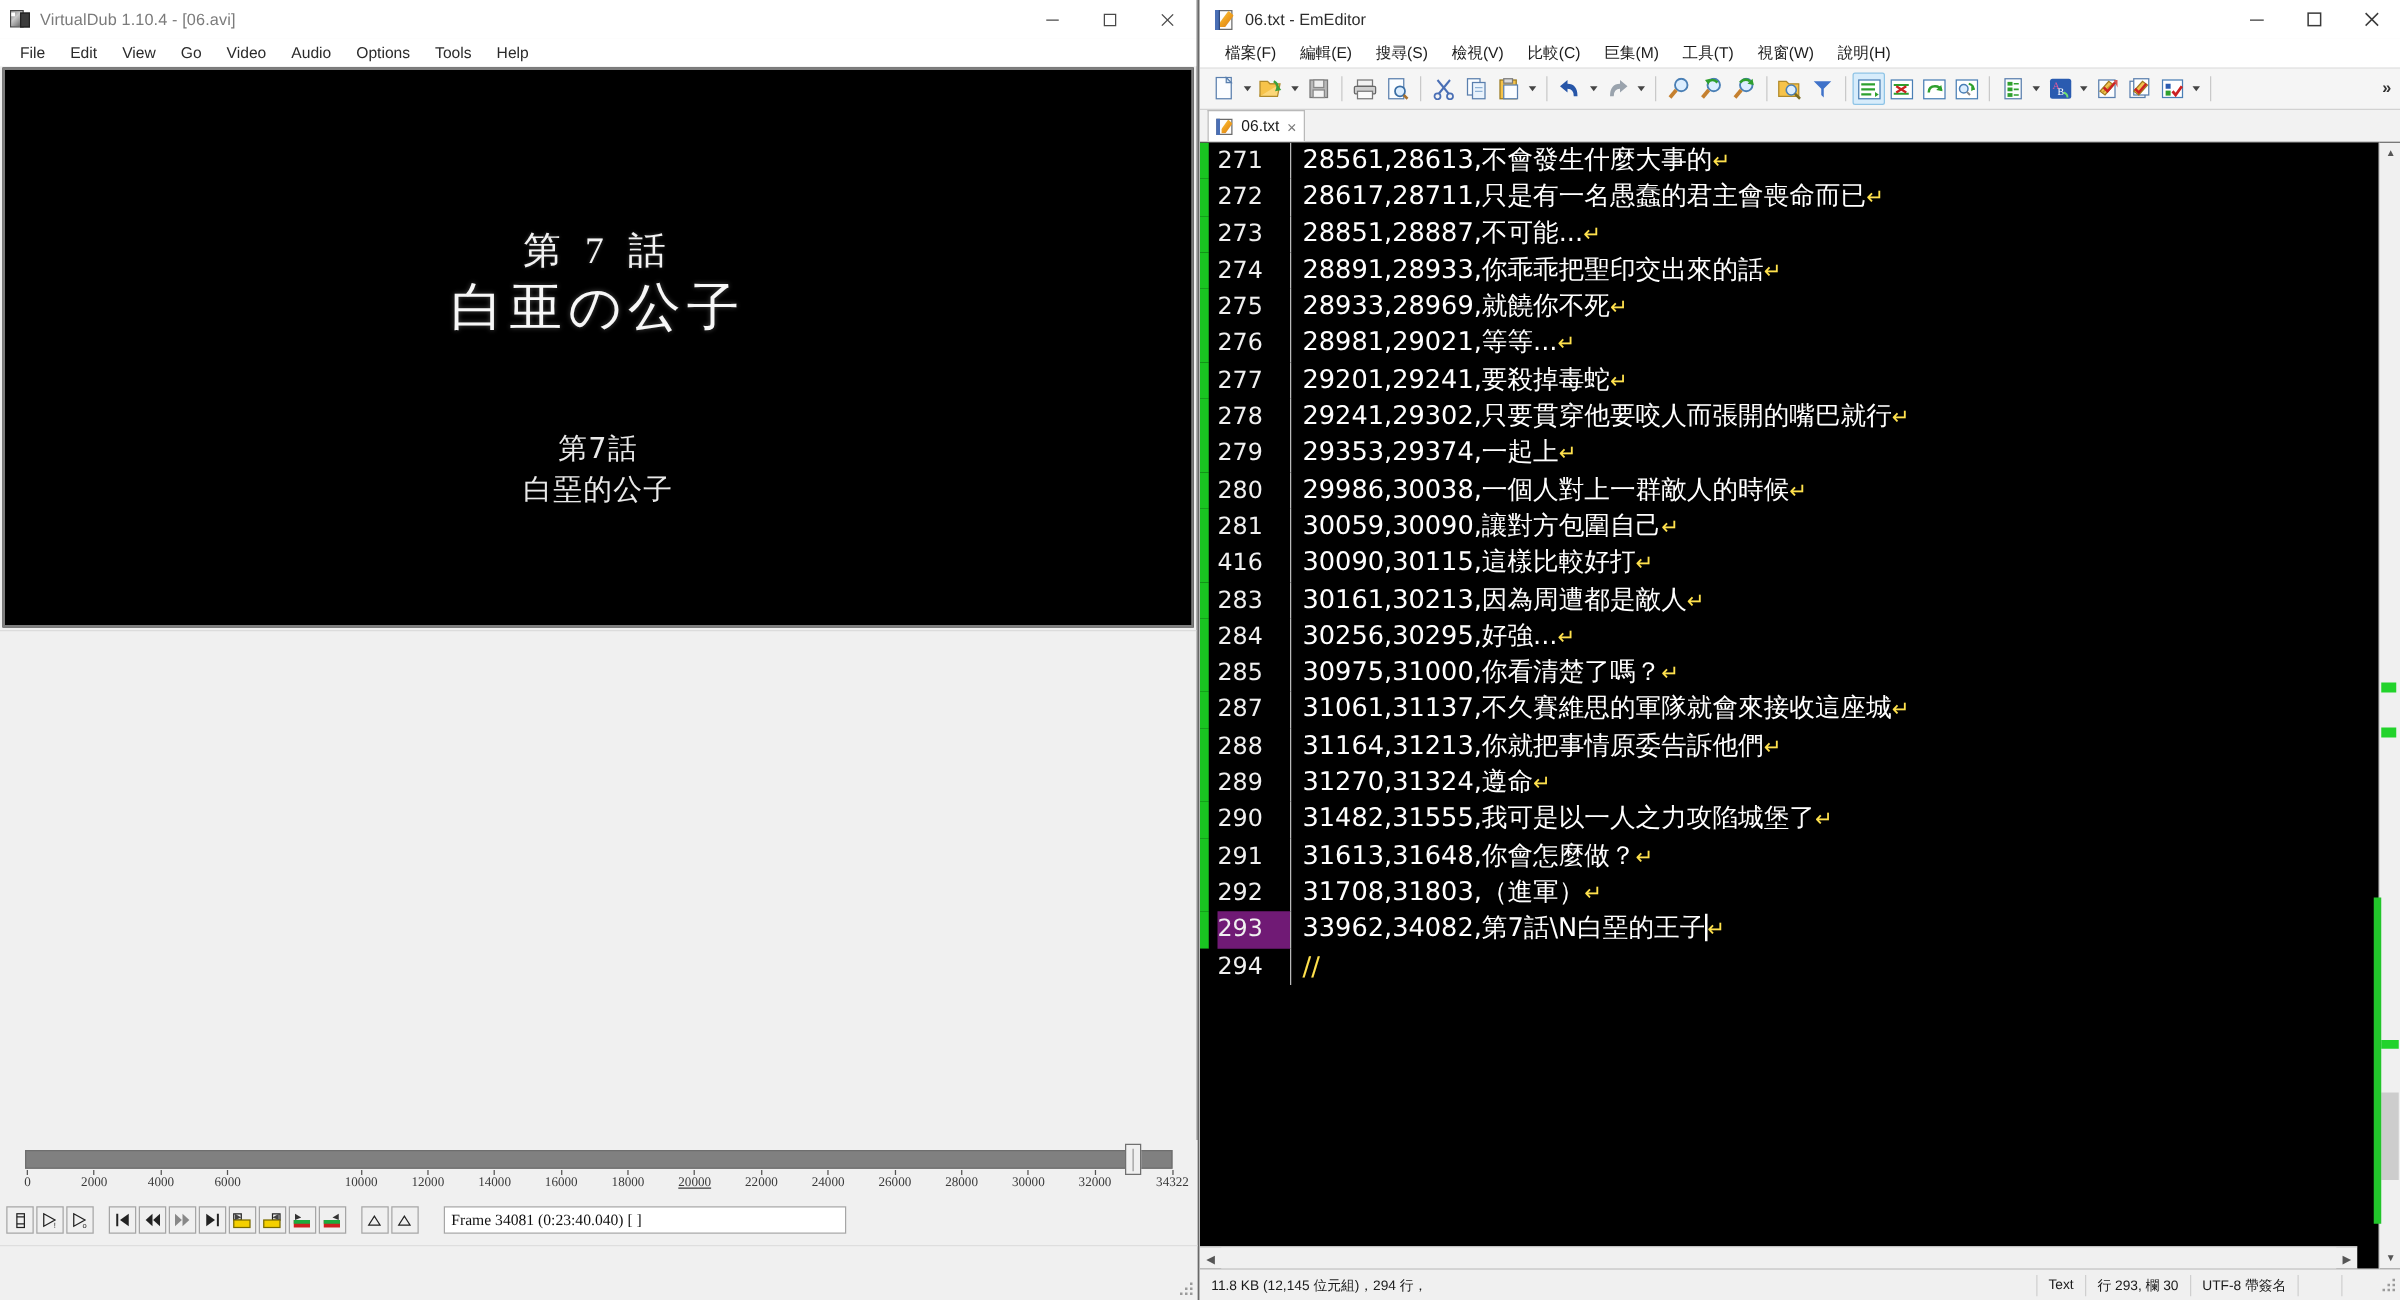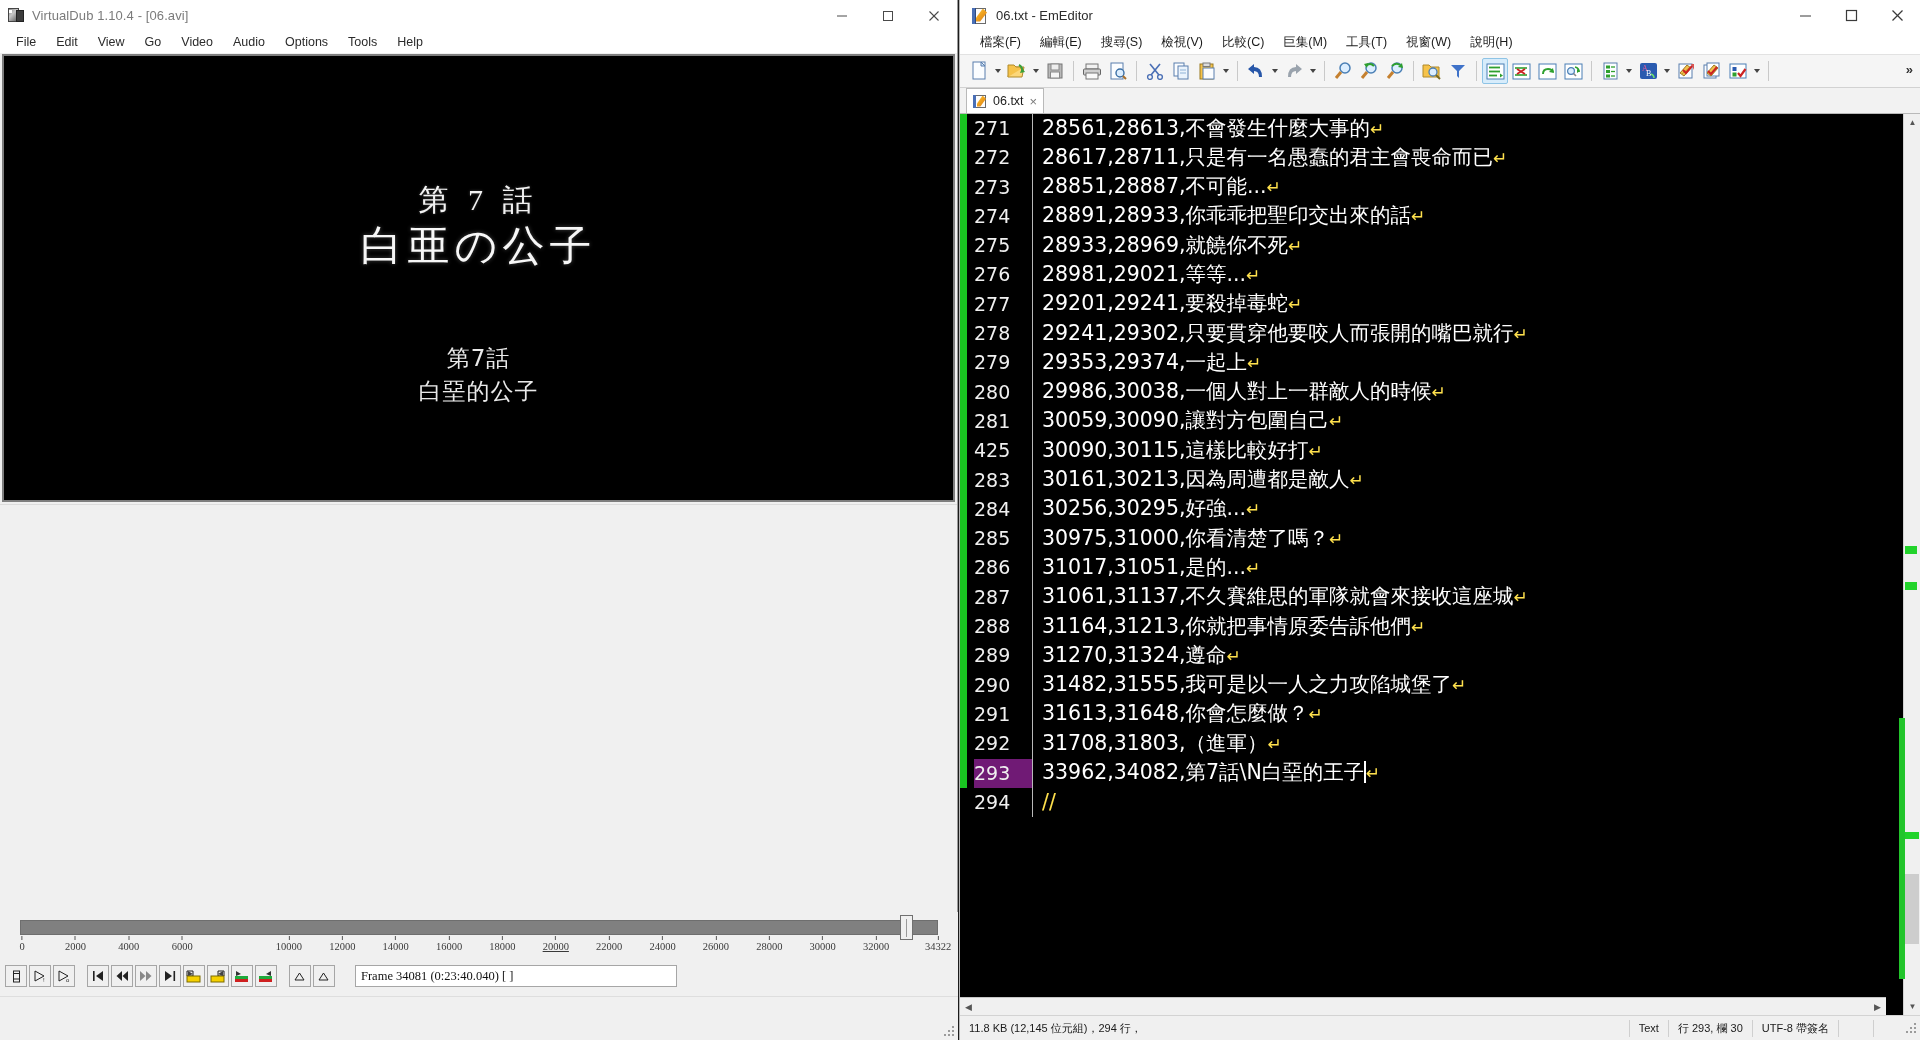--- a/index.html
+++ b/index.html
@@ -809,21 +809,21 @@
           <div class="cline">
             <div class="bkmark"></div>
             <div class="gut"></div>
             <div class="lnum">281</div>
             <div class="vbar"></div>
             <div class="txt"><span>30059,30090,讓對方包圍自己</span><span class="eol">↵</span></div>
           </div>
           <div class="cline">
             <div class="bkmark"></div>
             <div class="gut"></div>
-            <div class="lnum">425</div>
+            <div class="lnum">416</div>
             <div class="vbar"></div>
             <div class="txt"><span>30090,30115,這樣比較好打</span><span class="eol">↵</span></div>
           </div>
           <div class="cline">
             <div class="bkmark"></div>
             <div class="gut"></div>
             <div class="lnum">283</div>
             <div class="vbar"></div>
             <div class="txt"><span>30161,30213,因為周遭都是敵人</span><span class="eol">↵</span></div>
           </div>
@@ -833,27 +833,20 @@
             <div class="lnum">284</div>
             <div class="vbar"></div>
             <div class="txt"><span>30256,30295,好強...</span><span class="eol">↵</span></div>
           </div>
           <div class="cline">
             <div class="bkmark"></div>
             <div class="gut"></div>
             <div class="lnum">285</div>
             <div class="vbar"></div>
             <div class="txt"><span>30975,31000,你看清楚了嗎？</span><span class="eol">↵</span></div>
-          </div>
-          <div class="cline">
-            <div class="bkmark"></div>
-            <div class="gut"></div>
-            <div class="lnum">286</div>
-            <div class="vbar"></div>
-            <div class="txt"><span>31017,31051,是的...</span><span class="eol">↵</span></div>
           </div>
           <div class="cline">
             <div class="bkmark"></div>
             <div class="gut"></div>
             <div class="lnum">287</div>
             <div class="vbar"></div>
             <div class="txt"><span>31061,31137,不久賽維思的軍隊就會來接收這座城</span><span class="eol">↵</span></div>
           </div>
           <div class="cline">
             <div class="bkmark"></div>

